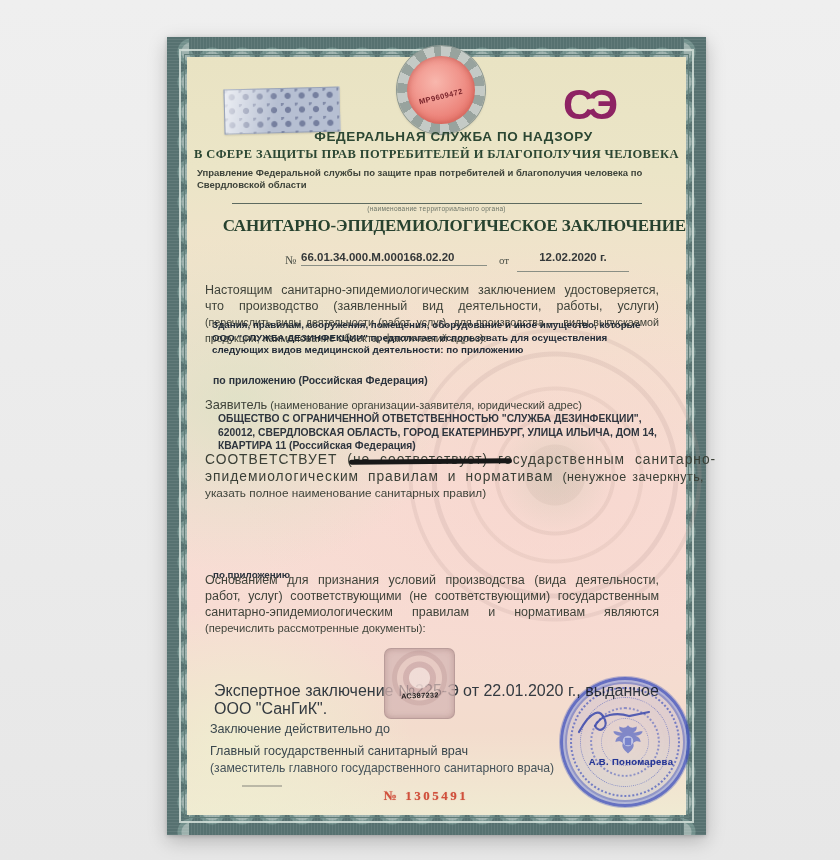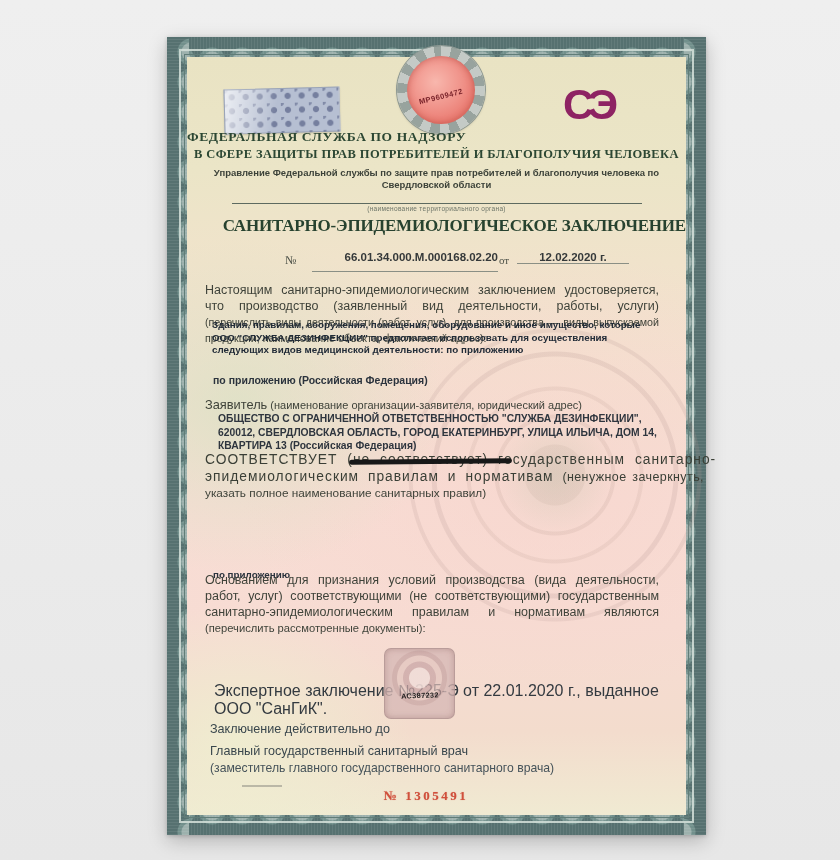--- a/index.html
+++ b/index.html
@@ -76,43 +76,43 @@
     box-shadow:0 0 0 1px #8e9994, 0 1px 3px rgba(0,0,0,.2); }
   .stamp-red .core { position:absolute; inset:10px; border-radius:50%;
     background:radial-gradient(circle at 42% 38%, #f8b7ad, #f0938a 45%, #ea7b71 72%, #efa093);
     box-shadow:inset 0 0 7px rgba(150,40,30,.45); }
   .stamp-red .code { position:absolute; left:12px; top:46px; width:64px; text-align:center;
     transform:rotate(-14deg); font-size:7.5px; font-weight:bold; color:#79232a; letter-spacing:.5px; }
 
   .se-logo { left:376px; top:26px; width:80px; font-size:43px; font-weight:900;
     color:#8e2363; letter-spacing:-6px; line-height:1; }
 
-  .agency1 { left:0; top:72px; width:100%; 
-    font-family:Liberation Serif, serif; font-weight:bold; font-size:13.5px;
-    color:#2c4733; letter-spacing:.6px; }
+  .agency1 { left:0; top:72px; width:100%; text-align:center;
+    font-family:Liberation Sans, sans-serif; font-weight:bold; font-size:13.5px;
+    color:#2c4733; letter-spacing:.6px;padding-left:34px; }
   .agency2 { left:0; top:90px; width:100%; text-align:center;
     font-family:"Liberation Serif", serif; font-weight:bold; font-size:12.5px;
     color:#2c4733; letter-spacing:.4px; }
-  .dept { left:10px; top:110px; width:479px; text-align:center;
+  .dept { left:10px; top:110px; width:479px; text-align:left;
     font-size:9.5px; line-height:11.5px; color:#3c4239; font-weight:bold; }
   .rule { left:45px; top:146px; width:410px; border-top:1px solid #5d6a60; height:0; }
   .territorial { left:0; top:148px; width:100%; text-align:center;
     font-size:6.5px; color:#6c7468; letter-spacing:.3px; }
   .title { left:0; top:159px; width:100%; text-align:right;
     font-family:"Liberation Serif", serif; font-weight:bold; font-size:17px;
     color:#27422f; letter-spacing:-0.2px; }
 
   
   .numrow { left:0; top:194px; width:100%; height:18px; font-size:12px; color:#4a4f46; }
   .numrow .no { position:absolute; left:98px; top:2px; font-family:"Liberation Serif", serif; }
-  .numrow .numline { position:absolute; left:125px; top:0; width:186px; text-align:right;
-    border-bottom:1px solid #8a8f85; font-weight:bold; font-size:11.5px; color:#35393a; padding-bottom:8px; }
+  .numrow .numline { position:absolute; left:114px; top:0; width:186px; text-align:left;
+    border-bottom:1px solid #8a8f85; font-weight:bold; font-size:11.5px; color:#35393a; padding-bottom:2px; }
   .numrow .ot { position:absolute; left:312px; top:3px; font-family:"Liberation Serif", serif; font-size:11px; }
   .numrow .dateline { position:absolute; left:330px; top:0; width:112px; text-align:center;
-    border-bottom:1px solid #8a8f85; font-weight:bold; font-size:11.5px; color:#35393a; padding-bottom:0; }
+    border-bottom:1px solid #8a8f85; font-weight:bold; font-size:11.5px; color:#35393a; padding-bottom:8px; }
 
   
   .para { text-align:justify; color:#3e4239; }
   .intro { left:18px; top:225px; width:454px; font-size:12.5px; line-height:16px; }
   .intro .small { font-size:10.7px; }
   .typed { left:25px; top:262px; width:436px; font-size:9.8px; line-height:12.5px;
     font-weight:bold; color:#222c38; text-align:left; z-index:3; }
   .attach-note { left:26px; top:317px; font-size:10.5px; font-weight:bold; color:#2b333d; }
   .applicant { left:18px; top:340px; font-size:12.8px; color:#3e4239; }
   .applicant .small { font-size:11px; }
@@ -214,21 +214,21 @@
           <span>Настоящим санитарно-эпидемиологическим заключением удостоверяется, что производство (заявленный вид деятельности, работы, услуги)</span><span class="small"> (перечислить виды деятельности (работ, услуг), для производства — виды выпускаемой продукции; наименование объекта, фактический адрес):</span>
         </div>
 
         <div class="abs typed">Здания, правилам, сооружения, помещения, оборудование и иное имущество, которые ООО "СЛУЖБА ДЕЗИНФЕКЦИИ" предполагает использовать для осуществления следующих видов медицинской деятельности: по приложению</div>
 
         <div class="abs attach-note">по приложению (Российская Федерация)</div>
 
         <div class="abs applicant">
           <span>Заявитель</span><span class="small"> (наименование организации-заявителя, юридический адрес)</span>
         </div>
-        <div class="abs applicant-value">ОБЩЕСТВО С ОГРАНИЧЕННОЙ ОТВЕТСТВЕННОСТЬЮ "СЛУЖБА ДЕЗИНФЕКЦИИ", 620012, СВЕРДЛОВСКАЯ ОБЛАСТЬ, ГОРОД ЕКАТЕРИНБУРГ, УЛИЦА ИЛЬИЧА, ДОМ 14, КВАРТИРА 13 (Российская Федерация)</div>
+        <div class="abs applicant-value">ОБЩЕСТВО С ОГРАНИЧЕННОЙ ОТВЕТСТВЕННОСТЬЮ "СЛУЖБА ДЕЗИНФЕКЦИИ", 620012, СВЕРДЛОВСКАЯ ОБЛАСТЬ, ГОРОД ЕКАТЕРИНБУРГ, УЛИЦА ИЛЬИЧА, ДОМ 14, КВАРТИРА 11 (Российская Федерация)</div>
 
         <div class="abs conform1">
           <span>СООТВЕТСТВУЕТ (</span><span class="struck">не соответствует) г</span><span>осударственным санитарно-</span>
         </div>
         <div class="abs conform3">указать полное наименование санитарных правил)</div>
         <div class="abs conform2">
           <span>эпидемиологическим правилам и нормативам </span><span class="small">(ненужное зачеркнуть,</span>
         </div>
         <div class="abs conform4">по приложению</div>
 
@@ -242,17 +242,32 @@
           <div class="code">АС387232</div>
         </div>
 
         <div class="abs valid">Заключение действительно до</div>
         <div class="abs chief">Главный государственный санитарный врач</div>
         <div class="abs deputy">(заместитель главного государственного санитарного врача)</div>
         <div class="abs sig-dash"></div>
 
         <div class="abs blank-number">№ 1305491</div>
 
+        <div class="abs stamp-blue">
+          <div class="r r1"></div>
+          <div class="r r2"></div>
+          <div class="r r3"></div>
+          <div class="r r4"></div>
+          <svg class="eagle" viewBox="0 0 40 40">
+            <path d="M20 5c-2 3-6 3-8 1-1 3 1 5 3 6-4 0-6-2-9-1 1 3 4 4 7 4-3 1-5 3-5 6 3-1 5-1 7 1-1 3 0 5 2 7l3 3 3-3c2-2 3-4 2-7 2-2 4-2 7-1 0-3-2-5-5-6 3 0 6-1 7-4-3-1-5 1-9 1 2-1 4-3 3-6-2 2-6 2-8-1z" fill="rgba(75,93,195,.65)"></path>
+            <circle cx="20" cy="20" r="5" fill="rgba(255,255,255,.5)"></circle>
+            <path d="M17 17h6v7h-6z" fill="rgba(60,78,185,.55)"></path>
+          </svg>
+          <svg class="sig-squiggle" viewBox="0 0 100 40">
+            <path d="M8 30 C 20 8, 30 6, 34 18 C 37 26, 28 32, 24 24 C 30 12, 46 10, 58 14 L 78 10" fill="none" stroke="rgba(48,64,170,.8)" stroke-width="2.2" stroke-linecap="round"></path>
+          </svg>
+          <div class="sig-name">А.В. Пономарева</div>
+        </div>
 
       </div>
     </div>
   </div>
 </div>
 
 </body></html>

